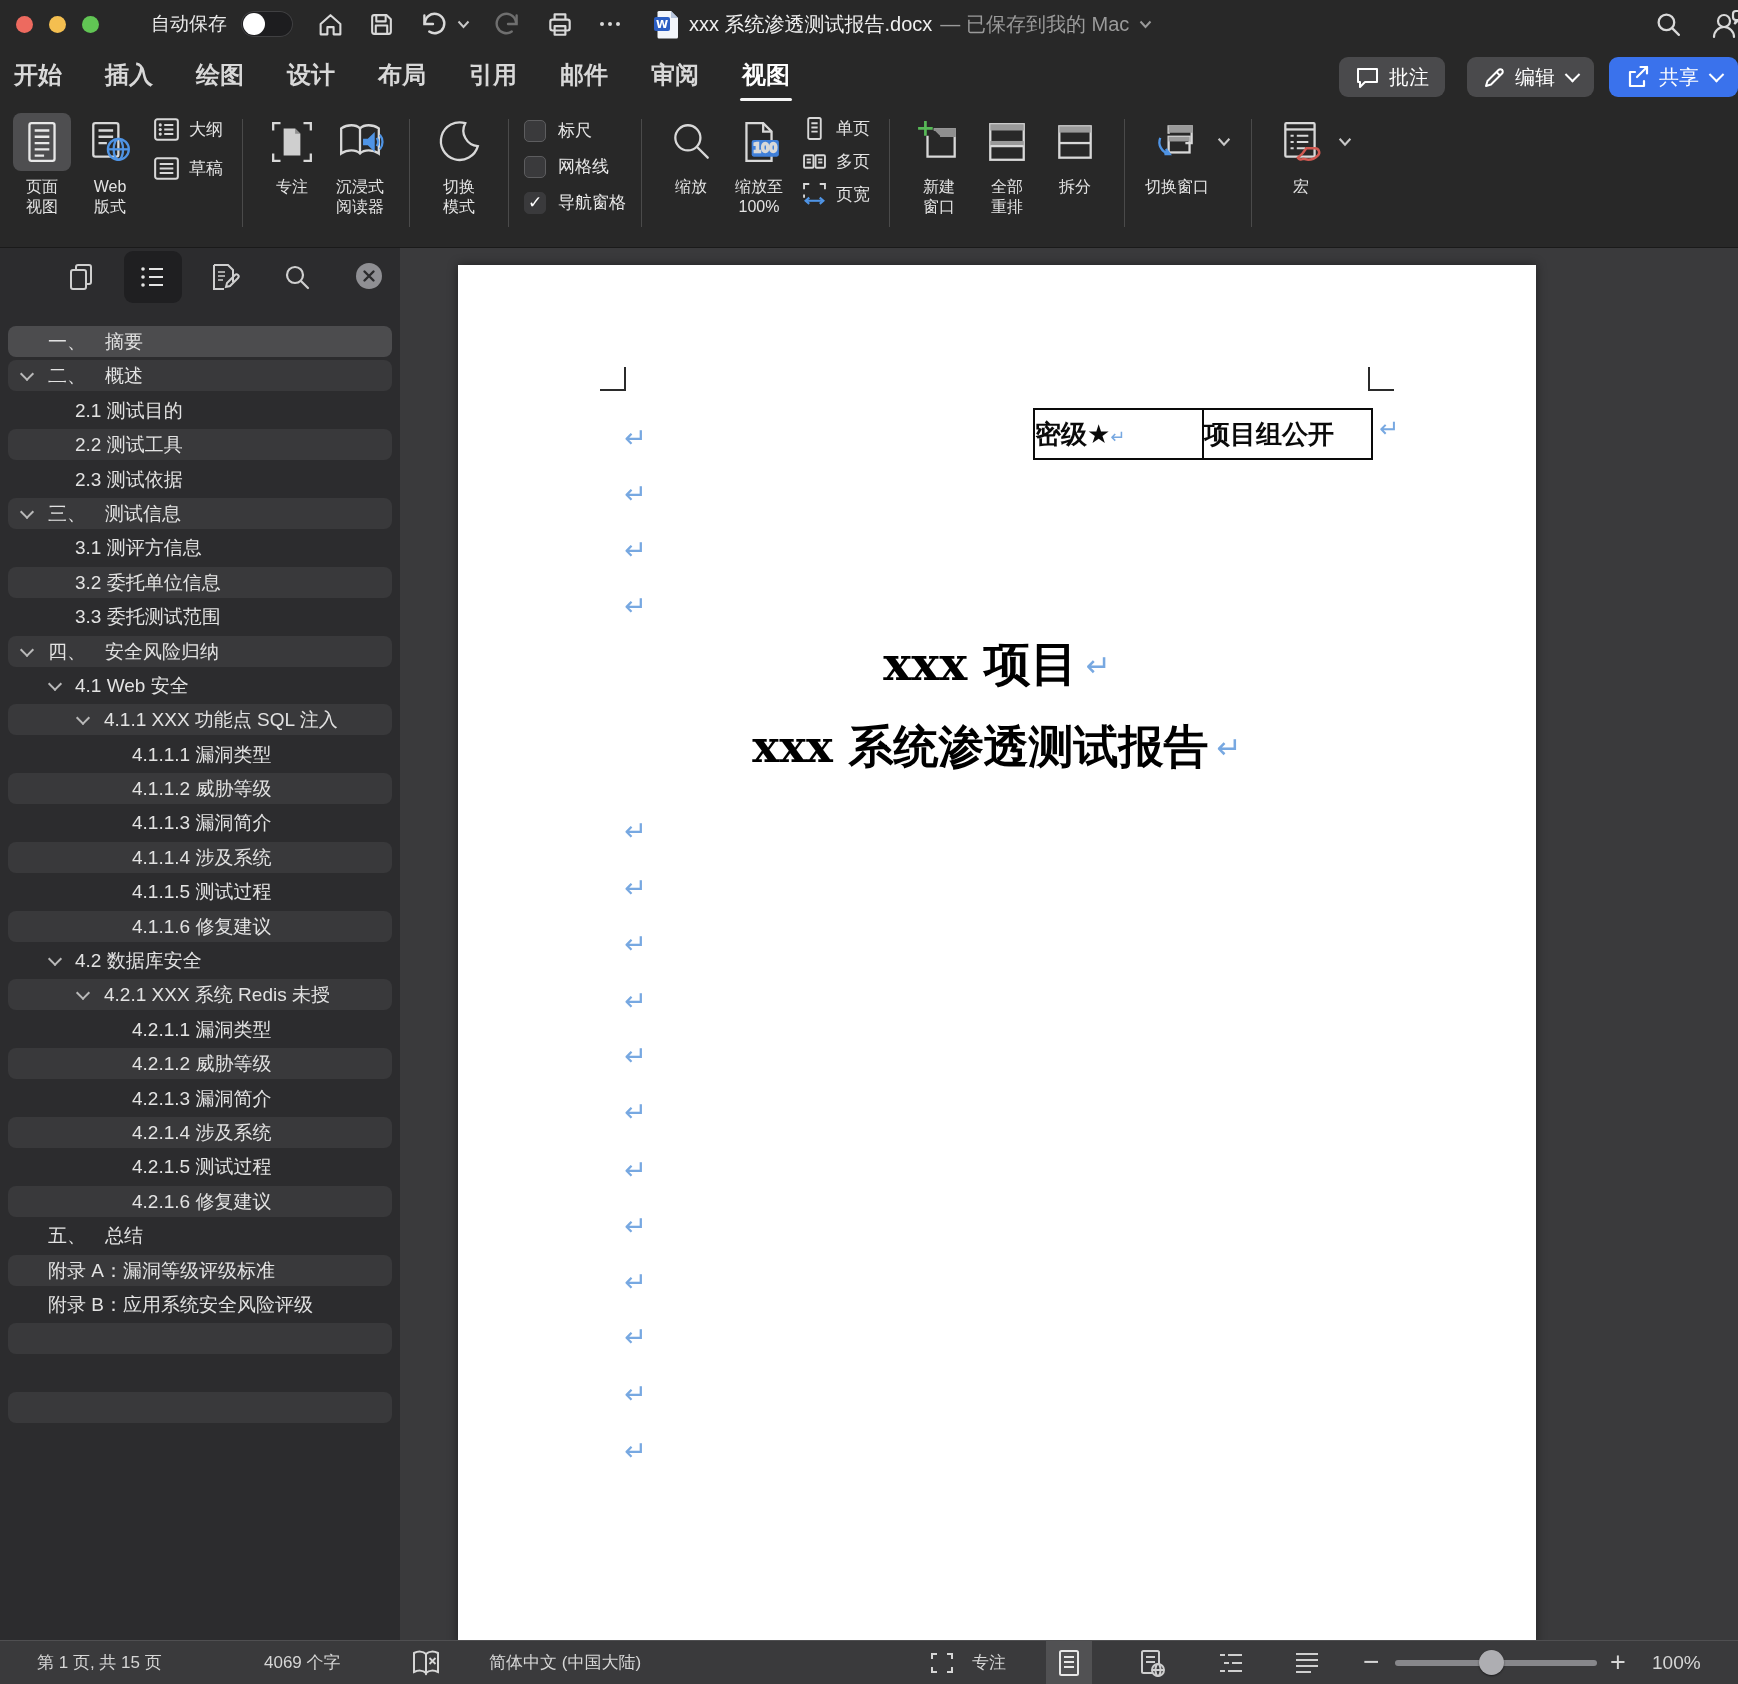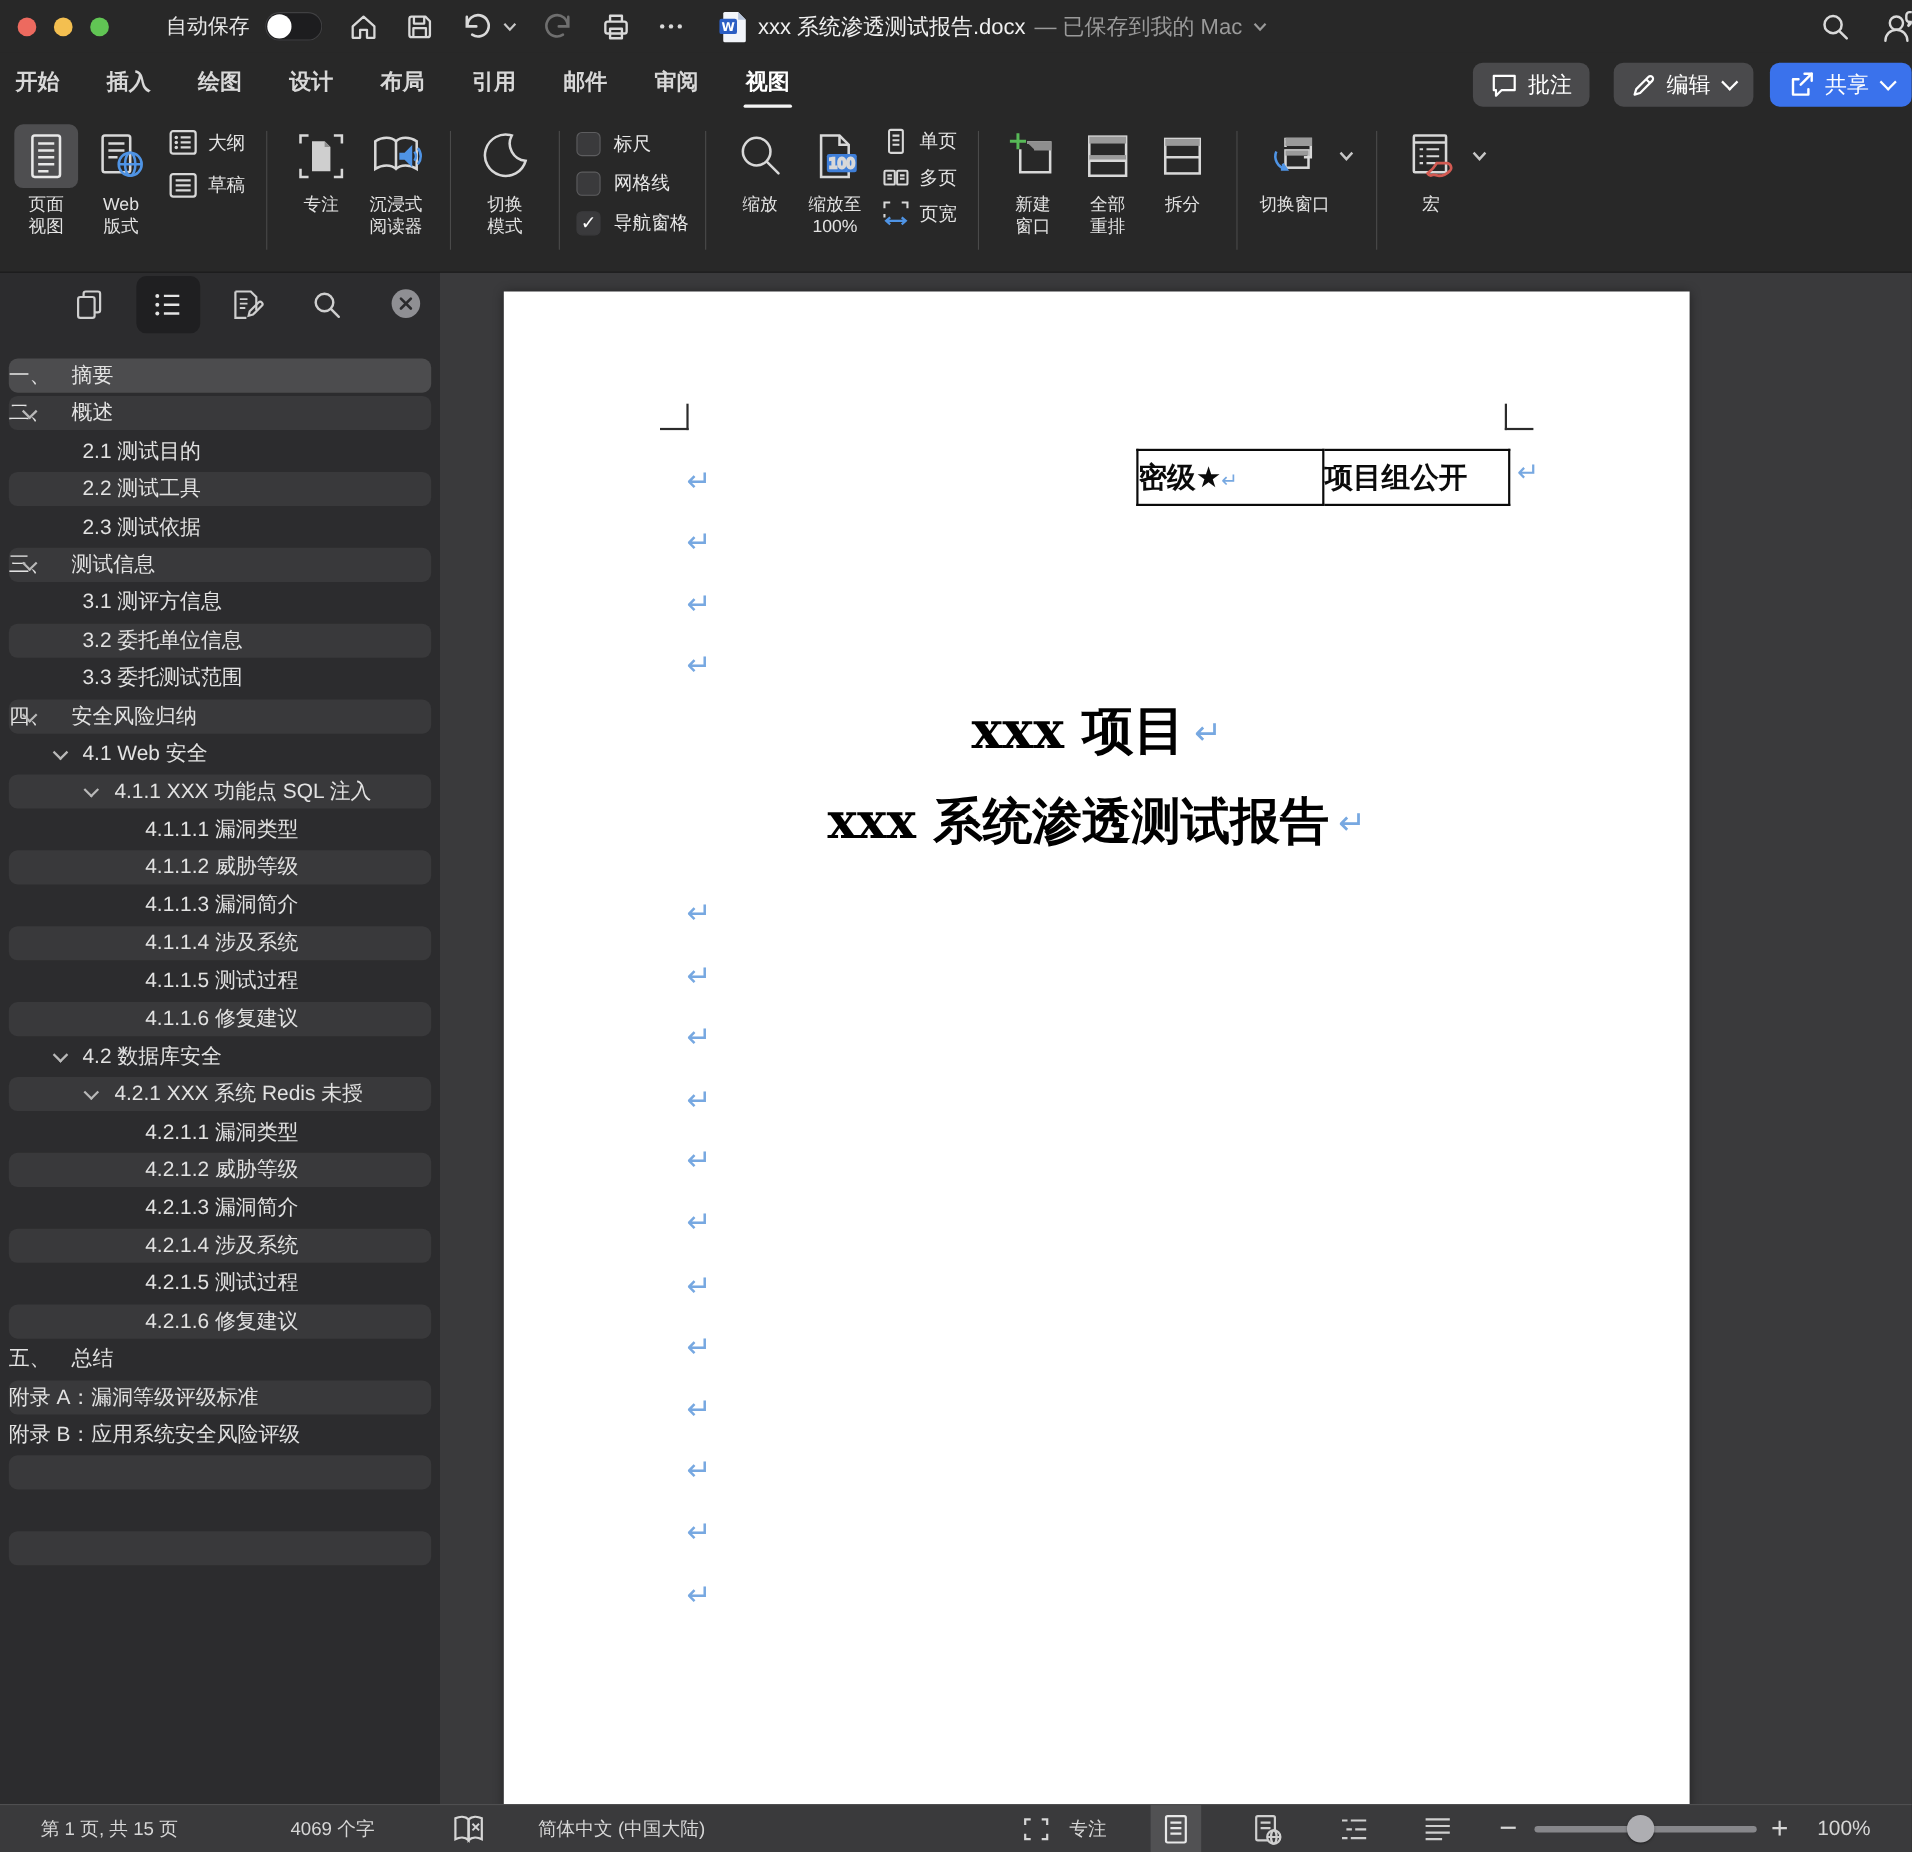--- a/index.html
+++ b/index.html
@@ -21,21 +21,21 @@
   .tbicon { margin-left:24px; display:flex; align-items:center; cursor:pointer;}
   .tbicon svg { display:block; }
   .doctitle { display:flex; align-items:center; margin-left:32px; }
   .doctitle .name { color:#f0f0f0; font-size:20px; margin-left:10px; }
   .doctitle .saved { color:#9a9a9a; font-size:20px; margin-left:8px; }
   .tb-right { position:absolute; right:0; top:0; height:48px; display:flex; align-items:center; }
 
   
   .tabsrow { position:absolute; left:0; top:48px; width:100%; height:57px; background:#282828; }
   .tabs { position:absolute; left:14px; top:0; height:100%; display:flex; align-items:center; }
-  .tab { color:#d8d8d8; font-size:20px; font-weight:700; margin-right:43px; padding:6px 0 10px 0;
+  .tab { color:#d8d8d8; font-size:24px; font-weight:700; margin-right:43px; padding:6px 0 10px 0;
     position:relative; cursor:pointer; }
   .tab.active { color:#ffffff; }
   .tab.active::after { content:""; position:absolute; left:-2px; right:-2px; bottom:0; height:3px;
     background:#f5f5f5; border-radius:2px; }
   .tr-buttons { position:absolute; right:0; top:9px; height:40px; display:flex; }
   .pillbtn { height:40px; border-radius:9px; background:#4a4a4c; color:#fff; font-size:20px;
     display:flex; align-items:center; padding:0 16px; cursor:pointer; }
   .pillbtn svg { margin-right:9px; }
   .pillbtn.blue { background:#3a72ec; }
   .chevron { width:11px; height:11px; border-right:2.4px solid currentColor; border-bottom:2.4px solid currentColor;
@@ -68,21 +68,21 @@
     margin-left:14px; cursor:pointer; }
   .stab:first-child { margin-left:52px; }
   .stab.active { background:#1f1f21; }
   .sclose { position:absolute; right:16px; top:13px; cursor:pointer; }
   .olist { padding:20px 8px 0 8px; }
   .orow { position:relative; height:31px; line-height:31px; border-radius:8px; margin-bottom:3.4px;
     color:#e2e2e2; font-size:19px; white-space:nowrap; overflow:hidden; cursor:pointer; }
   .orow.shaded { background:#39393b; }
   .orow.selected { background:#4c4c4e; }
   .orow .olabel { display:inline-block; }
-  .orow.lvl1 { }
+  .orow.lvl1 { padding-left:40px; }
   .orow.lvl2 { padding-left:67px; }
   .orow.lvl3 { padding-left:96px; }
   .orow.lvl4 { padding-left:124px; }
   .ochev { position:absolute; width:10px; height:10px; border-right:2px solid #b9b9b9; border-bottom:2px solid #b9b9b9;
     transform:rotate(45deg); top:9px; }
   .orow.lvl1 .ochev { left:14px; }
   .orow.lvl2 .ochev { left:42px; }
   .orow.lvl3 .ochev { left:70px; }
 
   

